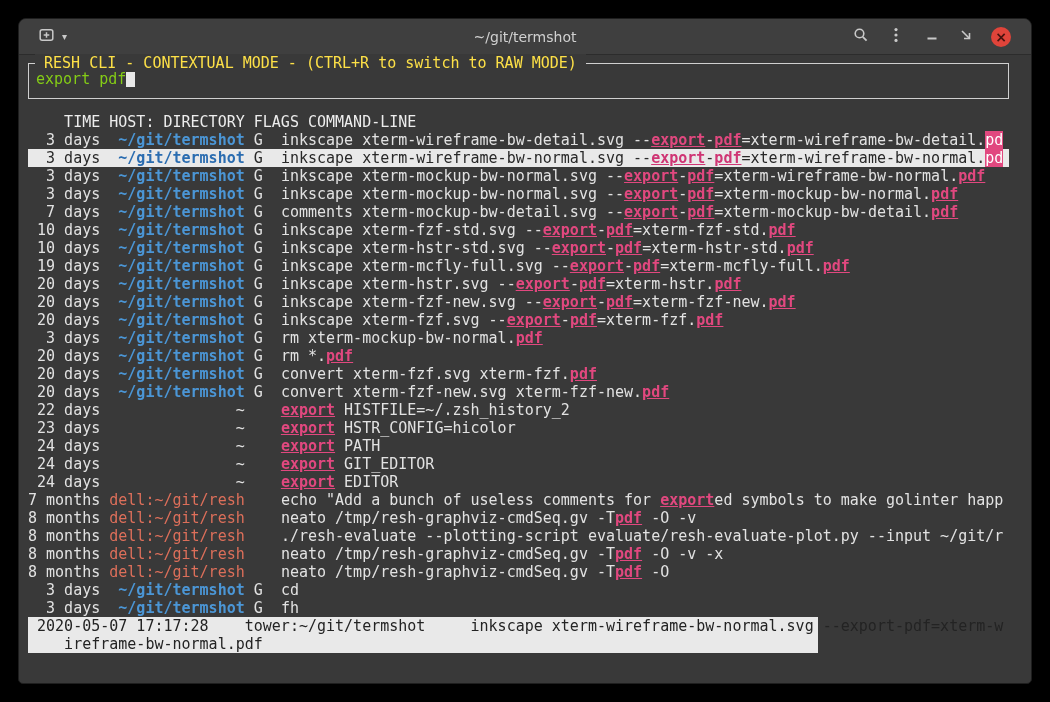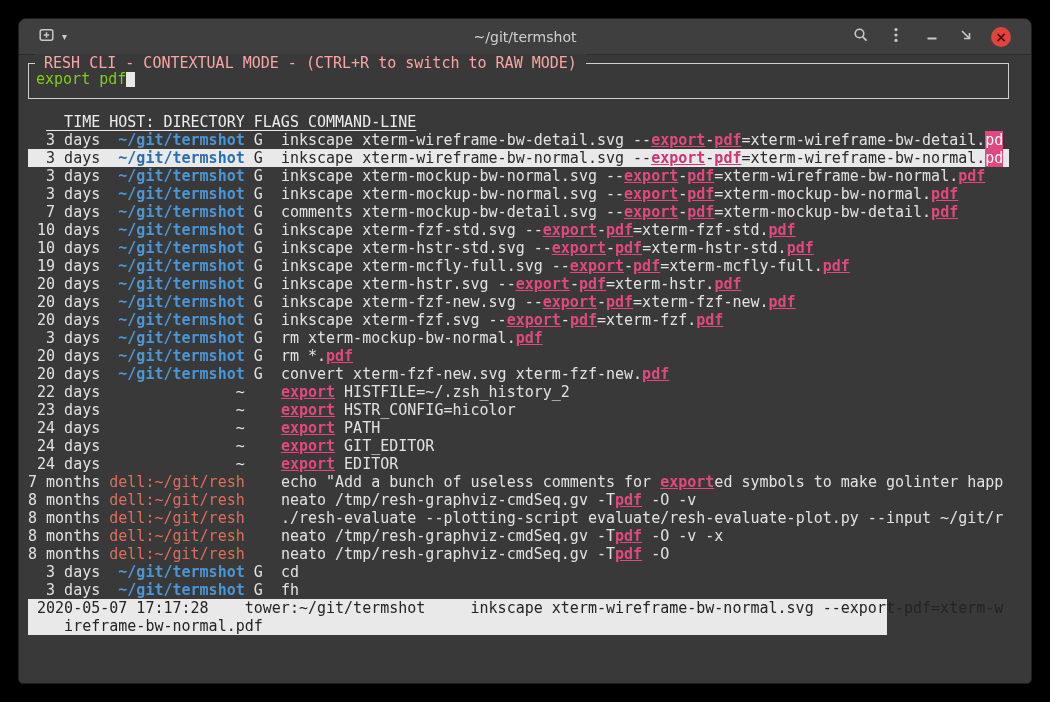--- a/index.html
+++ b/index.html
@@ -36,35 +36,35 @@
   .ic-kebab{margin-right:26px;}
   .ic-min{margin-right:20px;}
   .ic-restore{margin-right:18px;}
   .close-btn{width:20px;height:20px;border-radius:50%;background:var(--close-red);border:none;padding:0;
              display:flex;align-items:center;justify-content:center;}
   .close-x{color:#46120e;font-size:14px;font-weight:bold;line-height:1;font-family:"DejaVu Sans",sans-serif;}
   
   .term{padding:8px 0 0 9px;width:990px;font-size:15px;line-height:18px;color:var(--fg);}
   .term-inner{width:981px;}
   .searchbox{position:relative;border:1px solid #d0d0d0;height:36px;margin-bottom:14px;}
-  .box-title{position:absolute;top:-10px;left:6px;background:var(--bg);color:#fca5a5;white-space:pre;}
+  .box-title{position:absolute;top:-10px;left:6px;background:var(--bg);color:#fde047;white-space:pre;}
   .query{padding:6px 0 0 7px;color:#84cc16;white-space:pre;}
   .cursor{display:inline-block;width:9px;height:16px;background:#e8e8e8;vertical-align:-3px;}
   .hdr{height:18px;white-space:pre;color:#ededed;}
-  .hdr .u{text-decoration:underline;text-underline-offset:3px;}
+  .hdr .u{text-underline-offset:3px;}
   .ln{height:18px;white-space:pre;color:var(--fg);}
   .dir-local{color:var(--dir-blue);font-weight:bold;}
   .dir-remote{color:var(--remote-red);}
   .dir-home{color:var(--fg);}
   .m1{color:var(--match);font-weight:bold;text-decoration:underline;}
   .m2{color:#ffffff;background:var(--match);font-weight:normal;}
   .ln.selected{background:var(--sel-bg);color:var(--sel-fg);}
   .ln.selected .dir-local{color:var(--dir-blue-sel);}
   .ln.selected .m1{color:var(--match-sel);}
-  .detail{background:var(--sel-bg);color:#232323;width:859px;}
+  .detail{background:var(--sel-bg);color:#232323;width:790px;}
   .dl{height:18px;white-space:pre;}
   .help{height:20px;padding-top:2px;white-space:pre;color:#ededed;}
 </style>
 </head>
 <body>
 
 <div class="window">
   <div class="titlebar">
     <div class="tb-left">
       <button class="tb-btn">
@@ -134,20 +134,21 @@
           <div class="ln"><span class="time">  3 days </span><span class="dir dir-local"> ~/git/termshot</span><span class="flags"> G  </span><span>inkscape xterm-mockup-bw-normal.svg --</span><span class="m1">export</span><span>-</span><span class="m1">pdf</span><span>=xterm-mockup-bw-normal.</span><span class="m1">pdf</span></div>
           <div class="ln"><span class="time">  7 days </span><span class="dir dir-local"> ~/git/termshot</span><span class="flags"> G  </span><span>comments xterm-mockup-bw-detail.svg --</span><span class="m1">export</span><span>-</span><span class="m1">pdf</span><span>=xterm-mockup-bw-detail.</span><span class="m1">pdf</span></div>
           <div class="ln"><span class="time"> 10 days </span><span class="dir dir-local"> ~/git/termshot</span><span class="flags"> G  </span><span>inkscape xterm-fzf-std.svg --</span><span class="m1">export</span><span>-</span><span class="m1">pdf</span><span>=xterm-fzf-std.</span><span class="m1">pdf</span></div>
           <div class="ln"><span class="time"> 10 days </span><span class="dir dir-local"> ~/git/termshot</span><span class="flags"> G  </span><span>inkscape xterm-hstr-std.svg --</span><span class="m1">export</span><span>-</span><span class="m1">pdf</span><span>=xterm-hstr-std.</span><span class="m1">pdf</span></div>
           <div class="ln"><span class="time"> 19 days </span><span class="dir dir-local"> ~/git/termshot</span><span class="flags"> G  </span><span>inkscape xterm-mcfly-full.svg --</span><span class="m1">export</span><span>-</span><span class="m1">pdf</span><span>=xterm-mcfly-full.</span><span class="m1">pdf</span></div>
           <div class="ln"><span class="time"> 20 days </span><span class="dir dir-local"> ~/git/termshot</span><span class="flags"> G  </span><span>inkscape xterm-hstr.svg --</span><span class="m1">export</span><span>-</span><span class="m1">pdf</span><span>=xterm-hstr.</span><span class="m1">pdf</span></div>
           <div class="ln"><span class="time"> 20 days </span><span class="dir dir-local"> ~/git/termshot</span><span class="flags"> G  </span><span>inkscape xterm-fzf-new.svg --</span><span class="m1">export</span><span>-</span><span class="m1">pdf</span><span>=xterm-fzf-new.</span><span class="m1">pdf</span></div>
           <div class="ln"><span class="time"> 20 days </span><span class="dir dir-local"> ~/git/termshot</span><span class="flags"> G  </span><span>inkscape xterm-fzf.svg --</span><span class="m1">export</span><span>-</span><span class="m1">pdf</span><span>=xterm-fzf.</span><span class="m1">pdf</span></div>
           <div class="ln"><span class="time">  3 days </span><span class="dir dir-local"> ~/git/termshot</span><span class="flags"> G  </span><span>rm xterm-mockup-bw-normal.</span><span class="m1">pdf</span></div>
           <div class="ln"><span class="time"> 20 days </span><span class="dir dir-local"> ~/git/termshot</span><span class="flags"> G  </span><span>rm *.</span><span class="m1">pdf</span></div>
+          <div class="ln"><span class="time"> 20 days </span><span class="dir dir-local"> ~/git/termshot</span><span class="flags"> G  </span><span>convert xterm-fzf.svg xterm-fzf.</span><span class="m1">pdf</span></div>
           <div class="ln"><span class="time"> 20 days </span><span class="dir dir-local"> ~/git/termshot</span><span class="flags"> G  </span><span>convert xterm-fzf-new.svg xterm-fzf-new.</span><span class="m1">pdf</span></div>
           <div class="ln"><span class="time"> 22 days </span><span class="dir dir-home">              ~</span><span class="flags">    </span><span class="m1">export</span><span> HISTFILE=~/.zsh_history_2</span></div>
           <div class="ln"><span class="time"> 23 days </span><span class="dir dir-home">              ~</span><span class="flags">    </span><span class="m1">export</span><span> HSTR_CONFIG=hicolor</span></div>
           <div class="ln"><span class="time"> 24 days </span><span class="dir dir-home">              ~</span><span class="flags">    </span><span class="m1">export</span><span> PATH</span></div>
           <div class="ln"><span class="time"> 24 days </span><span class="dir dir-home">              ~</span><span class="flags">    </span><span class="m1">export</span><span> GIT_EDITOR</span></div>
           <div class="ln"><span class="time"> 24 days </span><span class="dir dir-home">              ~</span><span class="flags">    </span><span class="m1">export</span><span> EDITOR</span></div>
           <div class="ln"><span class="time">7 months </span><span class="dir dir-remote">dell:~/git/resh</span><span class="flags">    </span><span>echo "Add a bunch of useless comments for </span><span class="m1">export</span><span>ed symbols to make golinter happ</span></div>
           <div class="ln"><span class="time">8 months </span><span class="dir dir-remote">dell:~/git/resh</span><span class="flags">    </span><span>neato /tmp/resh-graphviz-cmdSeq.gv -T</span><span class="m1">pdf</span><span> -O -v</span></div>
           <div class="ln"><span class="time">8 months </span><span class="dir dir-remote">dell:~/git/resh</span><span class="flags">    </span><span>./resh-evaluate --plotting-script evaluate/resh-evaluate-plot.py --input ~/git/r</span></div>
           <div class="ln"><span class="time">8 months </span><span class="dir dir-remote">dell:~/git/resh</span><span class="flags">    </span><span>neato /tmp/resh-graphviz-cmdSeq.gv -T</span><span class="m1">pdf</span><span> -O -v -x</span></div>

